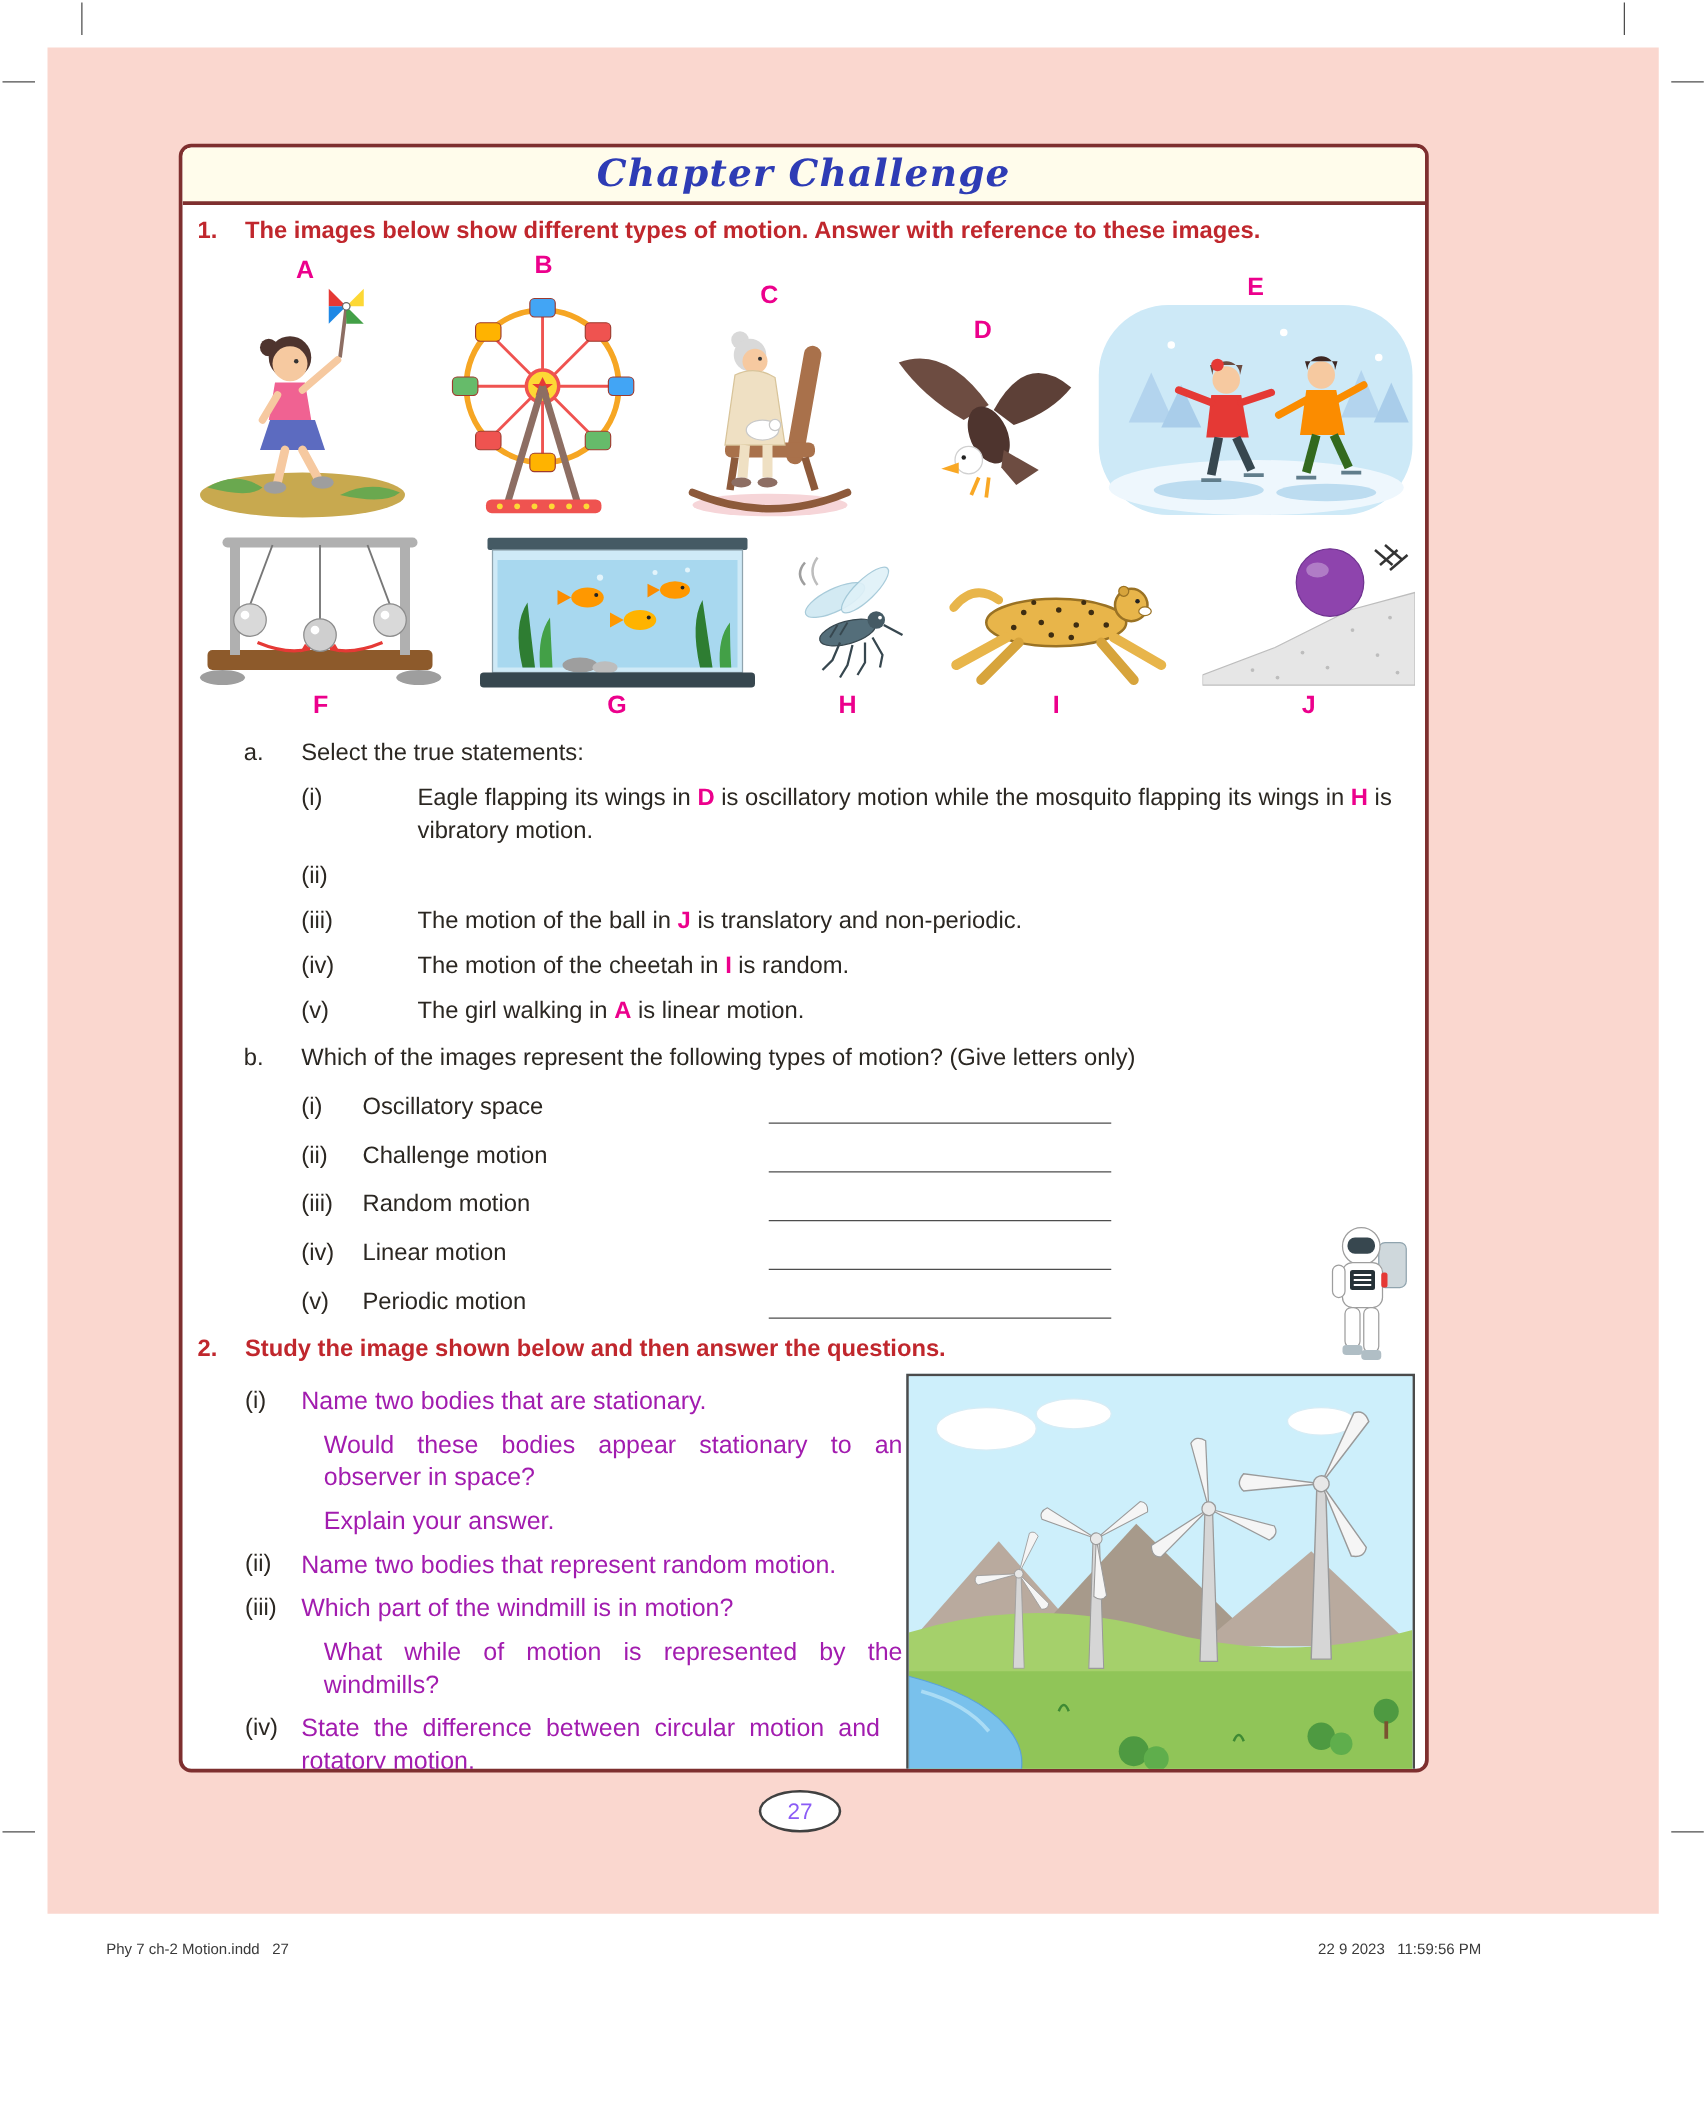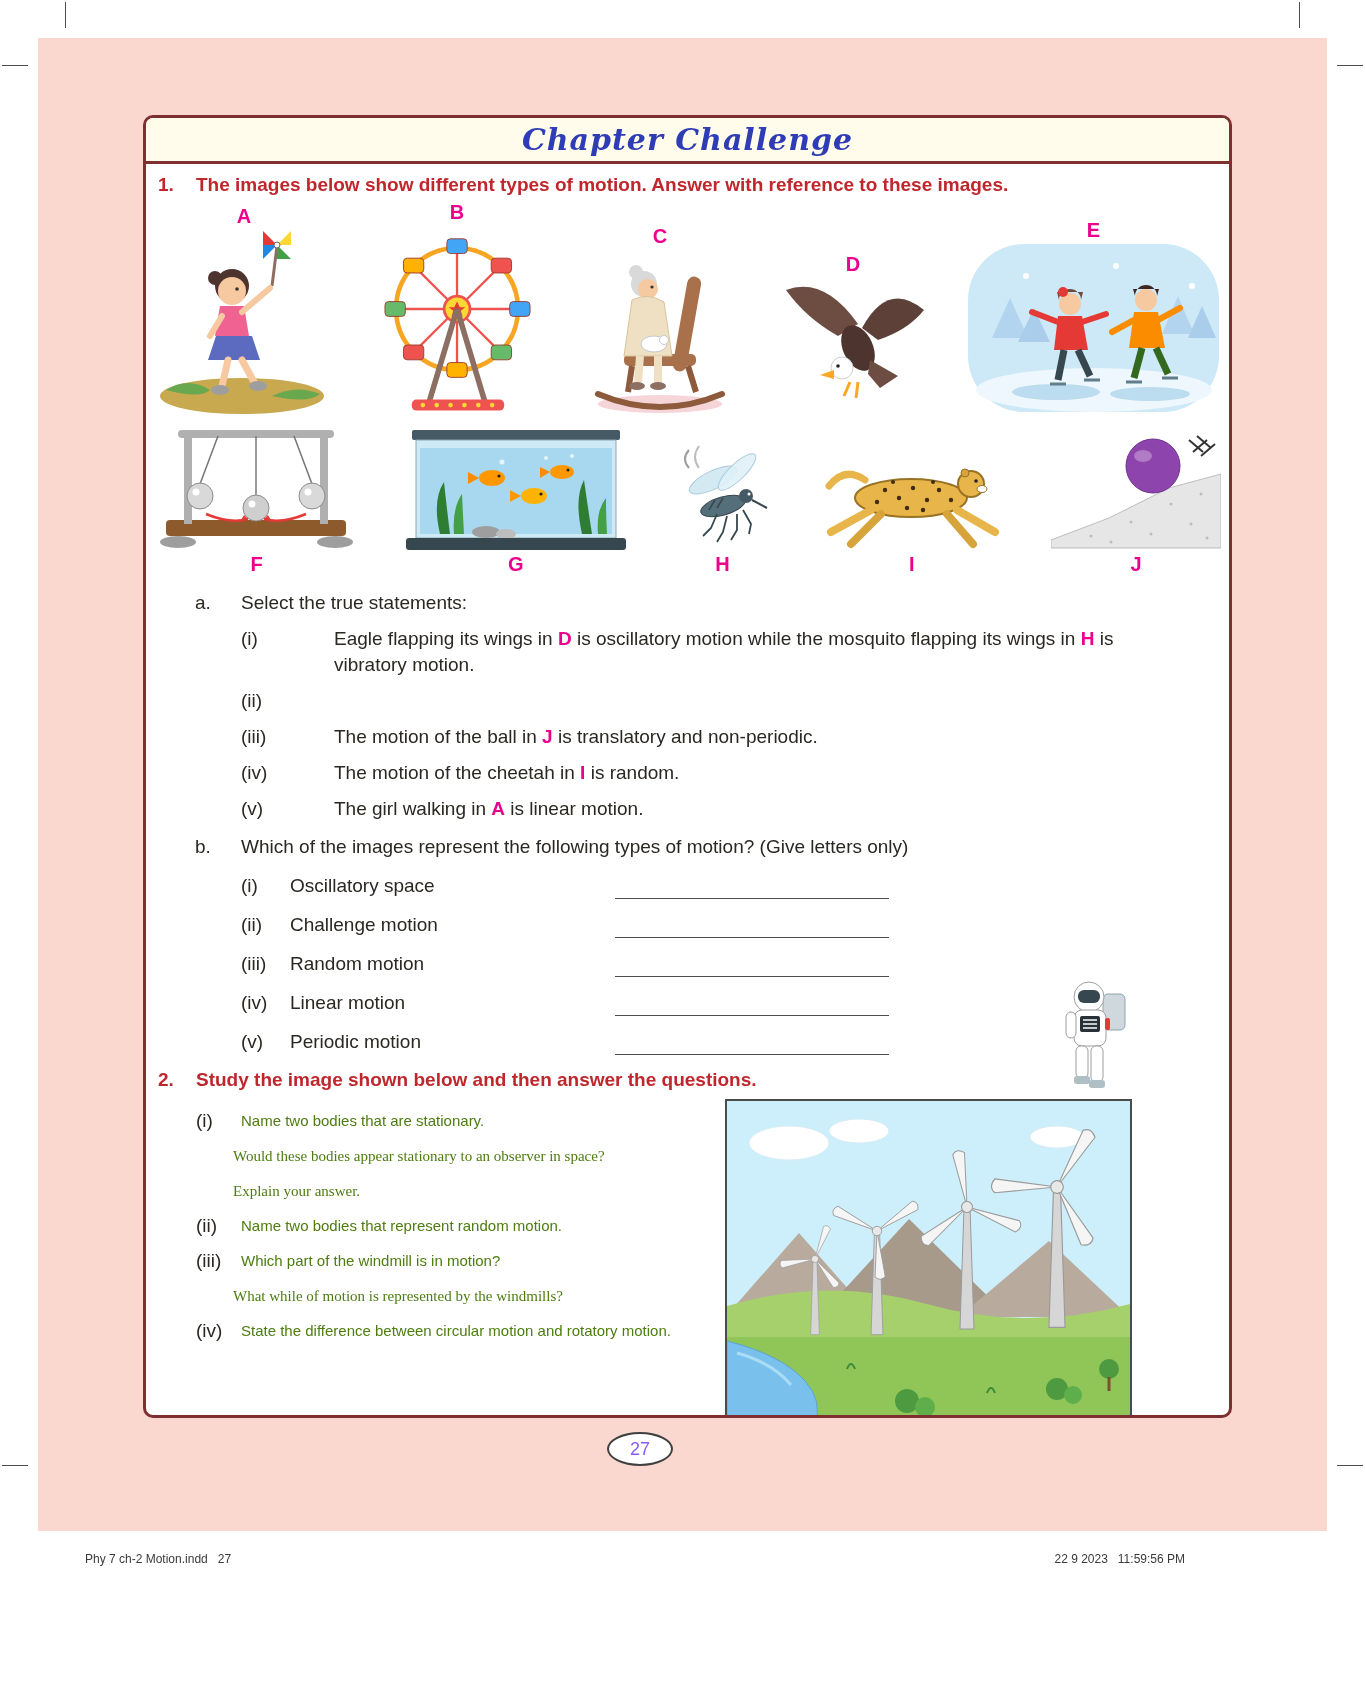--- a/index.html
+++ b/index.html
@@ -6,21 +6,21 @@
   body { font-family:"Liberation Sans", sans-serif; background:#ffffff; }
   .canvas { position:relative; width:1365px; height:1689px; background:#ffffff; overflow:hidden; }
   .pink-page { position:absolute; left:38px; top:38px; width:1289px; height:1493px; background:#fad7cf; }
 
   
   .crop { position:absolute; background:#4d4d4d; }
   .crop.v { width:1px; height:26px; }
   .crop.h { width:26px; height:1px; }
 
   
-  .content-box { position:absolute; left:143px; top:115px; width:1089px; height:1303px;
+  .content-box { position:absolute; left:143px; top:115px; width:1000px; height:1303px;
     background:#ffffff; border:3px solid #7e2f2f; border-radius:10px; overflow:hidden; }
   .title-bar { height:46px; background:#fffceb; border-bottom:3px solid #7e2f2f; display:flex;
     align-items:center; justify-content:center; }
   .title-text { font-family:"DejaVu Serif", serif; font-style:italic; font-weight:bold;
     font-size:30px; color:#2e3cb5; letter-spacing:1px; }
 
   .q-head { display:flex; padding-left:12px; margin-top:8px; font-size:19px; font-weight:bold; color:#c0272d; line-height:26px; }
   .q-num { width:38px; flex:0 0 auto; }
 
   .img-row { display:flex; justify-content:space-between; align-items:flex-end; padding:0 8px; }
@@ -39,22 +39,22 @@
   .b-row { display:flex; padding-left:95px; font-size:19px; color:#2b2722; line-height:26px; margin-top:13px; align-items:flex-end; }
   .b-num { width:49px; flex:0 0 auto; }
   .b-label { width:325px; flex:0 0 auto; }
   .ans-line { width:274px; height:22px; border-bottom:1.5px solid #4d4d4d; }
 
   .q2-body { display:flex; padding-left:50px; margin-top:6px; }
   .q2-left { width:520px; flex:0 0 auto; }
   .q2-item { margin-top:9px; }
   .q2-row { display:flex; }
   .q2-num { width:45px; flex:0 0 auto; font-size:19px; color:#2b2722; line-height:26px; }
-  .q2-line { font-size:15px; color:#4d7c0f; line-height:26px; width:463px; text-align:justify; }
-  .q2-line.cont { margin-left:37px; margin-top:9px;font-family:Liberation Serif, serif; }
+  .q2-line { font-size:20px; color:#a21caf; line-height:26px; width:463px; text-align:justify; }
+  .q2-line.cont { margin-left:63px; margin-top:9px; }
   .windmill-frame { margin-left:9px; border:2px solid #4b4b4b; background:#cdeffb; width:407px; height:327px; flex:0 0 auto; }
 
   .astronaut { position:absolute; left:915px; top:860px; }
 
   .page-oval { position:absolute; left:607px; top:1432px; width:66px; height:34px; border:2px solid #404040;
     border-radius:50%; background:#ffffff; display:flex; align-items:center; justify-content:center;
     font-size:18px; color:#8b5cf6; }
 
   .footer-text { position:absolute; font-size:12px; color:#3a3a3a; white-space:pre; }
   .footer-left { left:85px; top:1552px; }

